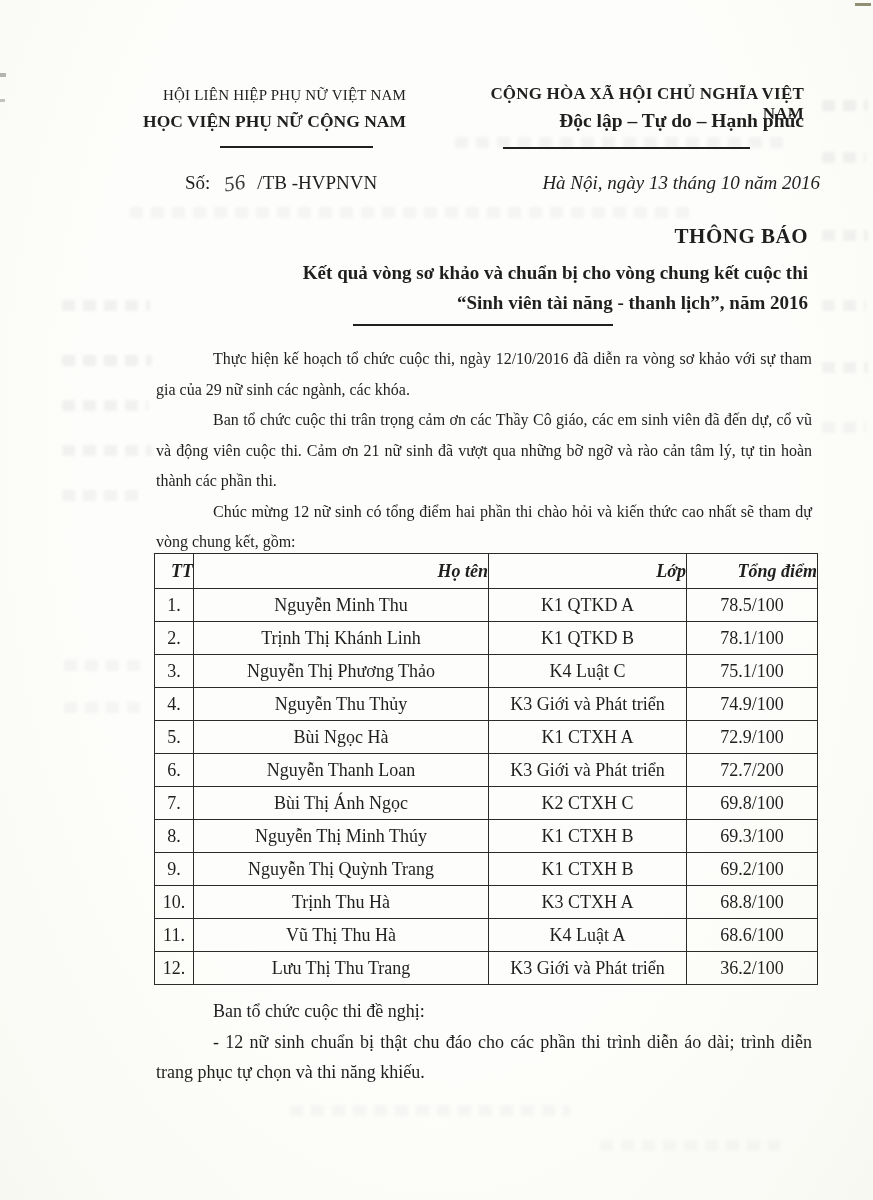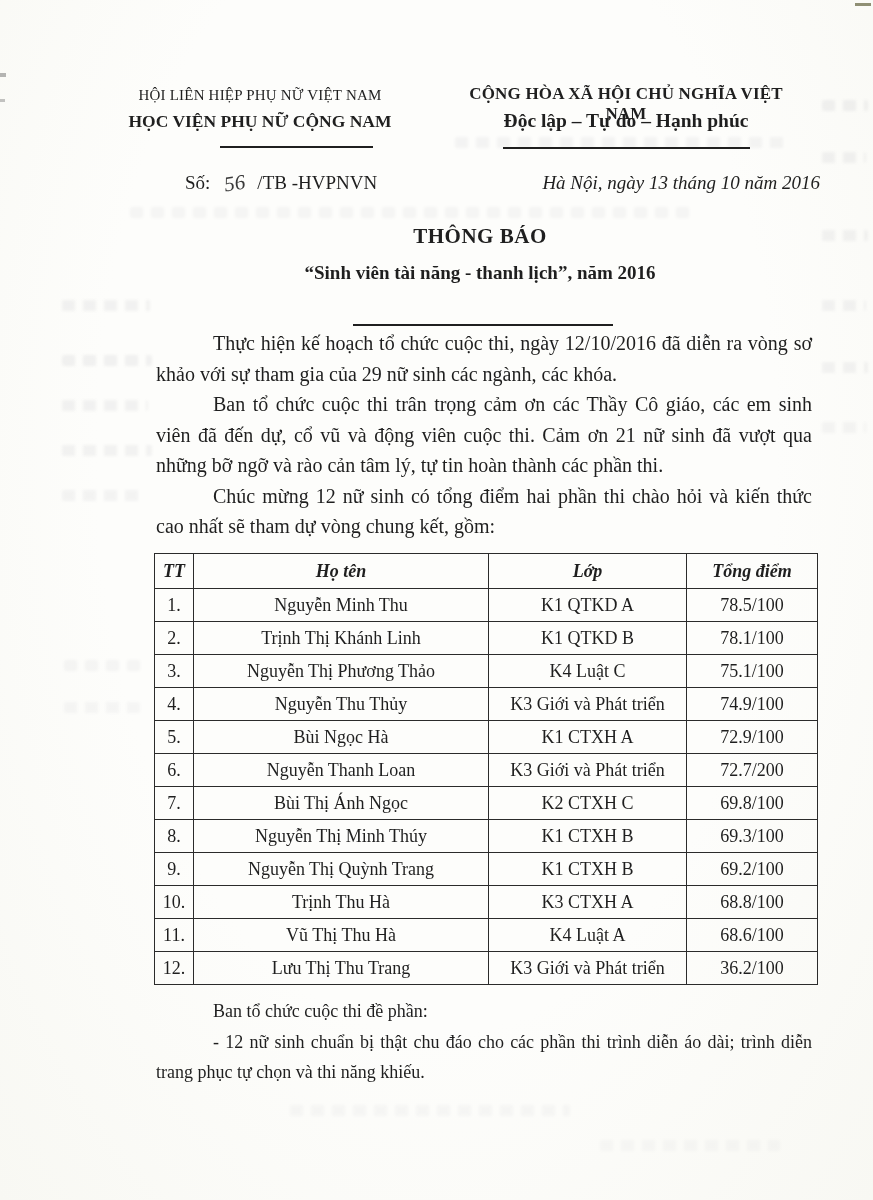--- a/index.html
+++ b/index.html
@@ -3,21 +3,21 @@
 <meta charset="utf-8">
 <style>
   html,body{margin:0;padding:0;background:#e8e8e4;}
   .page{
     position:relative;width:873px;height:1200px;overflow:hidden;
     background:radial-gradient(ellipse at 50% 38%, #fdfdfb 55%, #f8f8f3 100%);
     font-family:"Liberation Serif","DejaVu Serif",serif;
     color:#1f1f1f;
   }
   .abs{position:absolute;}
-  .center{text-align:center;}
+  .center{text-align:right;}
 
   
   .hl1{top:87px;left:114px;width:292px;font-size:15px;letter-spacing:.2px;}
   .hl2{top:111px;left:114px;width:292px;font-size:17.5px;font-weight:bold;}
   .ul-left{top:146px;left:220px;width:153px;height:2.2px;background:#1f1f1f;}
   .hr1{top:84px;left:448px;width:356px;font-size:17px;font-weight:bold;letter-spacing:.2px;}
   .hr2{top:110px;left:448px;width:356px;font-size:19.5px;font-weight:bold;}
   .ul-right{top:147px;left:503px;width:247px;height:2.2px;background:#1f1f1f;}
 
   .so-line{top:170px;left:185px;font-size:19px;white-space:nowrap;}
@@ -27,27 +27,27 @@
   }
   .date-line{top:172px;left:510px;width:310px;font-style:italic;font-size:19px;text-align:right;}
 
   
   .title{top:224px;left:152px;width:656px;font-weight:bold;}
   .t1{font-size:21px;letter-spacing:.5px;margin-bottom:9px;}
   .t2,.t3{font-size:19px;line-height:30px;}
   .title-underline{top:324px;left:353px;width:260px;height:2px;background:#1f1f1f;}
 
   
-  .body-block{top:328px;left:156px;width:656px;font-size:20px;line-height:30.5px;text-align:justify;}
+  .body-block{top:344px;left:156px;width:656px;font-size:16px;line-height:30.5px;text-align:justify;}
   .body-block p{margin:0;text-indent:57px;}
 
   
   .results{top:553px;left:154px;width:663px;border-collapse:collapse;table-layout:fixed;font-size:18px;}
   .results th,.results td{border:1.6px solid #2b2b2b;text-align:center;vertical-align:middle;padding:0;overflow:hidden;white-space:nowrap;}
-  .results th{height:34px;font-weight:bold;font-style:italic;}
+  .results th{height:34px;font-weight:bold;font-style:italic;text-align:right;}
   .results td{height:32px;}
   .results td.c0{text-align:center;}
 
   
   .closing{top:996px;left:156px;width:656px;font-size:18px;line-height:30.5px;text-align:justify;}
   .closing p{margin:0;text-indent:57px;}
   .closing p + p{margin-top:0;}
 
   
   .ghost{
@@ -92,20 +92,21 @@
   <div class="abs center hr1">CỘNG HÒA XÃ HỘI CHỦ NGHĨA VIỆT NAM</div>
   <div class="abs ul-right"></div>
 
   <div class="abs so-line">
     <span>Số:</span><span class="handwritten">56</span><span>/TB -HVPNVN</span>
   </div>
   <div class="abs date-line">Hà Nội, ngày 13 tháng 10 năm 2016</div>
 
   <div class="abs center title">
     <div class="t1">THÔNG BÁO</div>
+    <div class="t2">Kết quả vòng sơ khảo và chuẩn bị cho vòng chung kết cuộc thi</div>
     <div class="t3">“Sinh viên tài năng - thanh lịch”, năm 2016</div>
   </div>
   <div class="abs title-underline"></div>
 
   <div class="abs body-block">
     <p>Thực hiện kế hoạch tổ chức cuộc thi, ngày 12/10/2016 đã diễn ra vòng sơ khảo với sự tham gia của 29 nữ sinh các ngành, các khóa.</p>
     <p>Ban tổ chức cuộc thi trân trọng cảm ơn các Thầy Cô giáo, các em sinh viên đã đến dự, cổ vũ và động viên cuộc thi. Cảm ơn 21 nữ sinh đã vượt qua những bỡ ngỡ và rào cản tâm lý, tự tin hoàn thành các phần thi.</p>
     <p>Chúc mừng 12 nữ sinh có tổng điểm hai phần thi chào hỏi và kiến thức cao nhất sẽ tham dự vòng chung kết, gồm:</p>
   </div>
 
@@ -194,17 +195,17 @@
         <tr>
           <td class="c0">12.</td>
           <td class="c1">Lưu Thị Thu Trang</td>
           <td class="c2">K3 Giới và Phát triển</td>
           <td class="c3">36.2/100</td>
         </tr>
       </tbody>
   </table>
 
   <div class="abs closing">
-    <p>Ban tổ chức cuộc thi đề phần:</p>
+    <p>Ban tổ chức cuộc thi đề nghị:</p>
     <p>- 12 nữ sinh chuẩn bị thật chu đáo cho các phần thi trình diễn áo dài; trình diễn trang phục tự chọn và thi năng khiếu.</p>
   </div>
 
 </div>
 
 </body></html>

